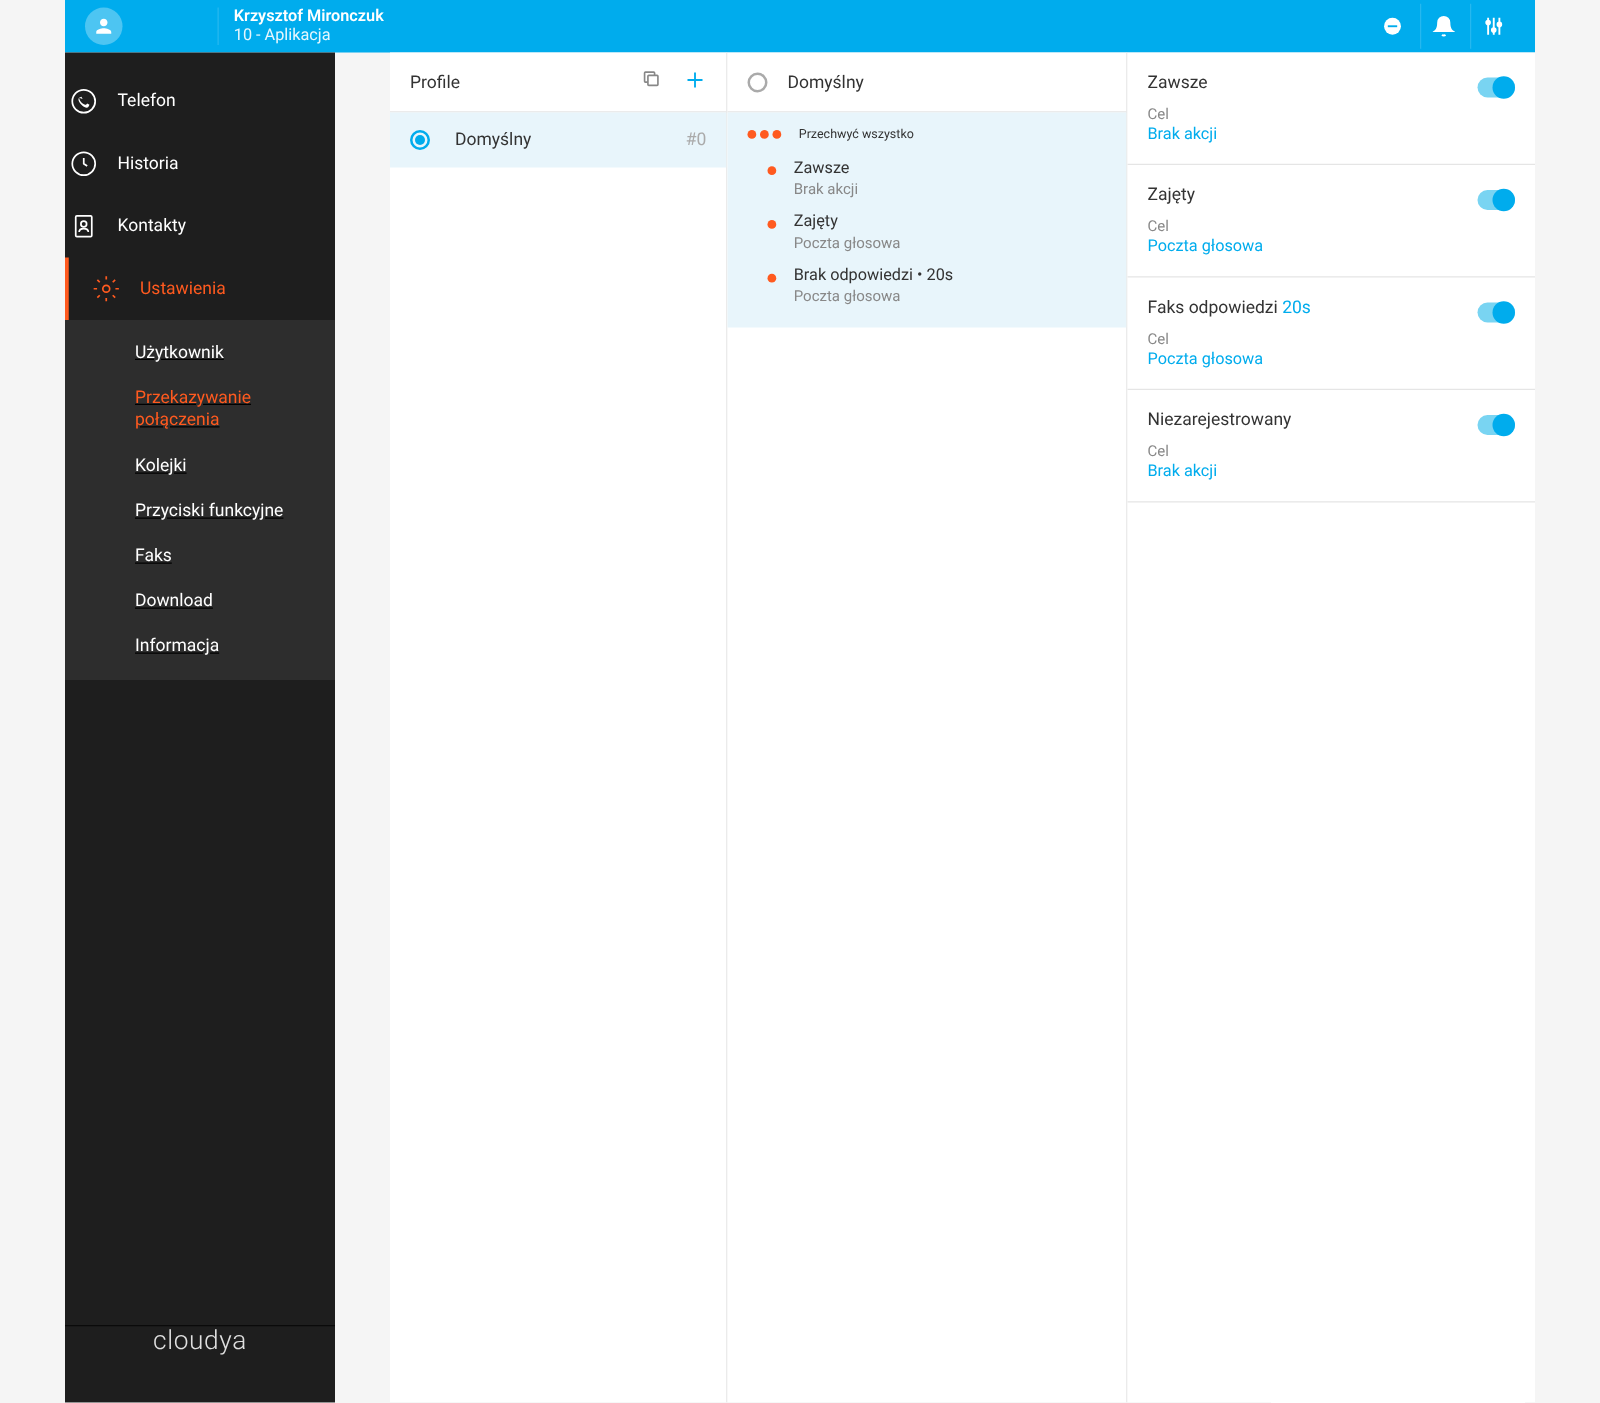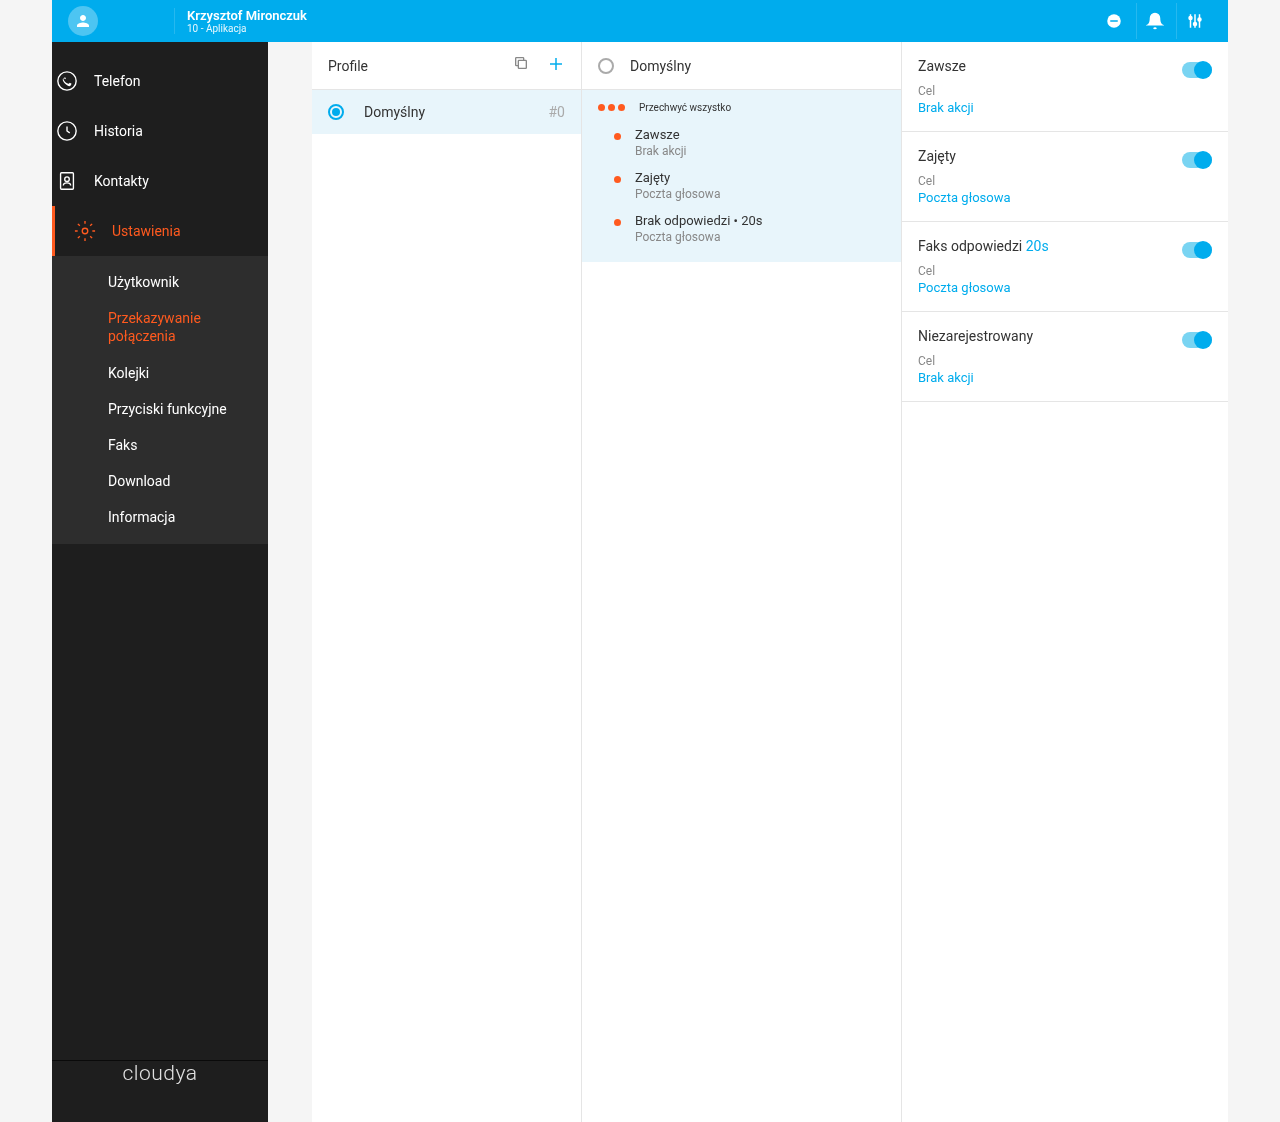--- a/index.html
+++ b/index.html
@@ -6,36 +6,36 @@
     body { background: #f5f5f5; width: 1280px; height: 1122px; overflow: hidden; }
     
     .container { display: flex; flex-direction: column; height: 100%; padding: 0 52px; }
     
     .header { height: 42px; background: #00aced; display: flex; align-items: center; padding: 0 16px; justify-content: space-between; }
     .header-left { display: flex; align-items: center; gap: 12px; }
     .avatar { width: 30px; height: 30px; background: rgba(255,255,255,0.3); border-radius: 50%; display: flex; align-items: center; justify-content: center; }
     .avatar svg { fill: white; }
     .user-info { display: flex; flex-direction: column; justify-content: center; }
     .user-name { color: white; font-size: 13px; font-weight: 600; }
-    .user-sub { color: white; font-size: 10px; opacity: 0.9; }
+    .user-sub { color: white; font-size: 13px; opacity: 0.9; }
     .header-right { display: flex; align-items: center; gap: 4px; }
     .header-icon { width: 36px; height: 36px; display: flex; align-items: center; justify-content: center; cursor: pointer; border-left: 1px solid rgba(255,255,255,0.15); }
     .header-icon:first-child { border-left: none; }
     .header-icon svg { fill: white; }
     .divider-wrap { border-left: 1px solid rgba(255,255,255,0.15); margin-left: 64px; height: 100%; display:flex; align-items:center;}
     
     .main { display: flex; flex: 1; height: calc(100% - 42px); }
     
     .sidebar { width: 216px; background: #1e1e1e; display: flex; flex-direction: column; }
     .nav { flex: 1; padding-top: 14px; }
     .nav-item { display: flex; align-items: center; gap: 16px; padding: 14px 4px; color: white; cursor: pointer; font-size: 14px; }
     .nav-item.active { border-left: 3px solid #ff5a1f; color: #ff5a1f; padding-left: 19px; }
     .nav-icon { width: 22px; height: 22px; display: flex; align-items: center; justify-content: center; flex-shrink: 0; }
     .nav-icon svg { stroke: currentColor; fill: none; }
-    .sub-nav { background: #2d2d2d; padding: 8px 0; }
+    .sub-nav { background: #2d2d2d; padding: 8px 0; text-decoration: underline; }
     .sub-nav-item { padding: 9px 22px 9px 56px; color: white; font-size: 14px; cursor: pointer; line-height: 1.3; }
     .sub-nav-item.active { color: #ff5a1f; }
     .brand { height: 62px; display: flex; justify-content: center; background: #1e1e1e; border-top: 1px solid #0a0a0a; }
     .brand-text { color: #e0e0e0; font-size: 21px; font-weight: 300; letter-spacing: 0.5px; }
     
     .col-profile { width: 270px; background: white; border-right: 1px solid #e5e5e5; margin-left: 44px; }
     .col-profile-header { height: 48px; display: flex; align-items: center; justify-content: space-between; padding: 0 16px; border-bottom: 1px solid #e5e5e5; }
     .col-title { font-size: 14px; color: #333; }
     .col-actions { display: flex; gap: 18px; }
     .col-action { cursor: pointer; color: #888; }

